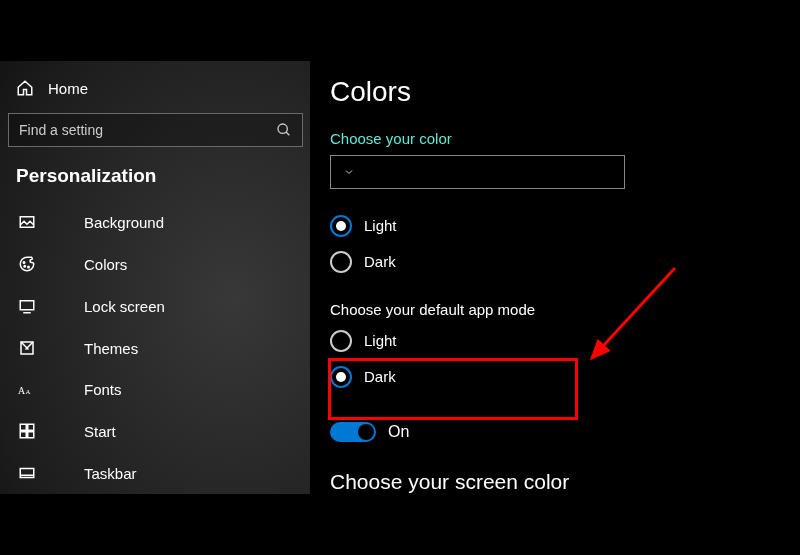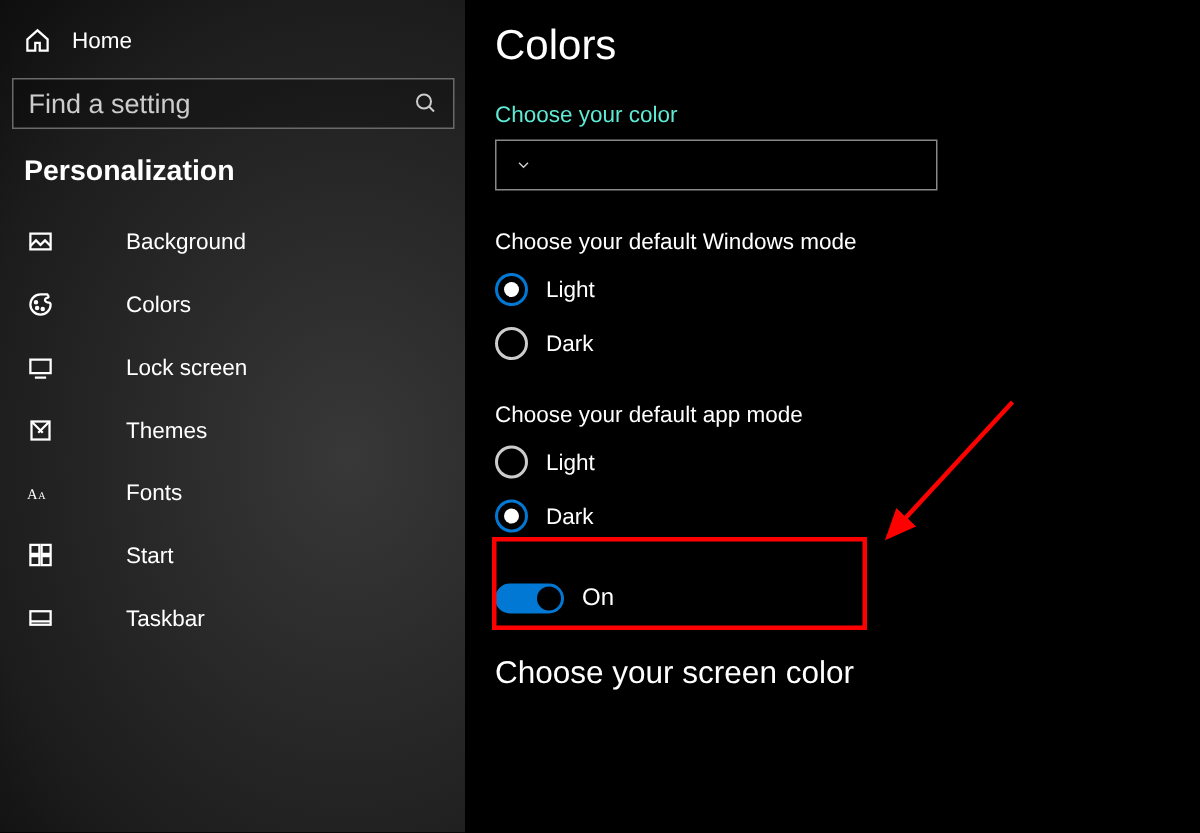--- a/index.html
+++ b/index.html
@@ -4,21 +4,21 @@
 <style>
   * { box-sizing: border-box; margin: 0; padding: 0; }
   body {
     width: 800px; height: 555px;
     background: #000;
     font-family: "Segoe UI", Arial, sans-serif;
     color: #fff;
     overflow: hidden;
     position: relative;
   }
-  .app { display: flex; width: 100%; height: 100%; }
+  .app { display: flex; width: 100%; height: 100%; align-items: center; }
   
   .sidebar {
     width: 310px;
     background: radial-gradient(ellipse 420px 520px at 75% 55%, #383838 0%, #1c1c1c 60%, #000 100%);
     padding: 10px 0 0 0;
     position: relative;
   }
   .home-row {
     display: flex; align-items: center;
     padding: 8px 16px 16px 16px;
@@ -27,21 +27,21 @@
   }
   .home-row .icon { margin-right: 14px; width: 18px; display:flex; align-items:center; justify-content:center;}
   .search-box {
     margin: 0 7px 18px 8px;
     border: 1px solid #6a6a6a;
     background: rgba(0,0,0,0.25);
     height: 34px;
     display: flex; align-items: center;
     padding: 16px 10px;
     color: #ccc;
-    font-size: 18px;
+    font-size: 14px;
   }
   .search-box .ph { flex: 1; color: #ccc; }
   .search-box .sicon { width:16px; height:16px; display:flex; align-items:center; justify-content:center;}
   .section-title {
     font-size: 19px; font-weight: 600;
     padding: 0 16px 14px 16px;
   }
   .nav-item {
     display: flex; align-items: center;
     padding: 12px 16px;
@@ -226,21 +226,20 @@
 
     <div class="label">Choose your color</div>
     <div class="dropdown">
       <span class="chev">
         <svg width="12" height="12" viewBox="0 0 24 24" fill="none" stroke="#ccc" stroke-width="2">
             <polyline points="6 9 12 15 18 9"></polyline>
           </svg>
       </span>
     </div>
 
-    <div class="group-label">Choose your default Windows mode</div>
     <div class="radio-row">
       <span class="radio selected"></span>
       <span class="radio-label">Light</span>
     </div>
     <div class="radio-row">
       <span class="radio"></span>
       <span class="radio-label">Dark</span>
     </div>
 
     <div class="gap"></div>

